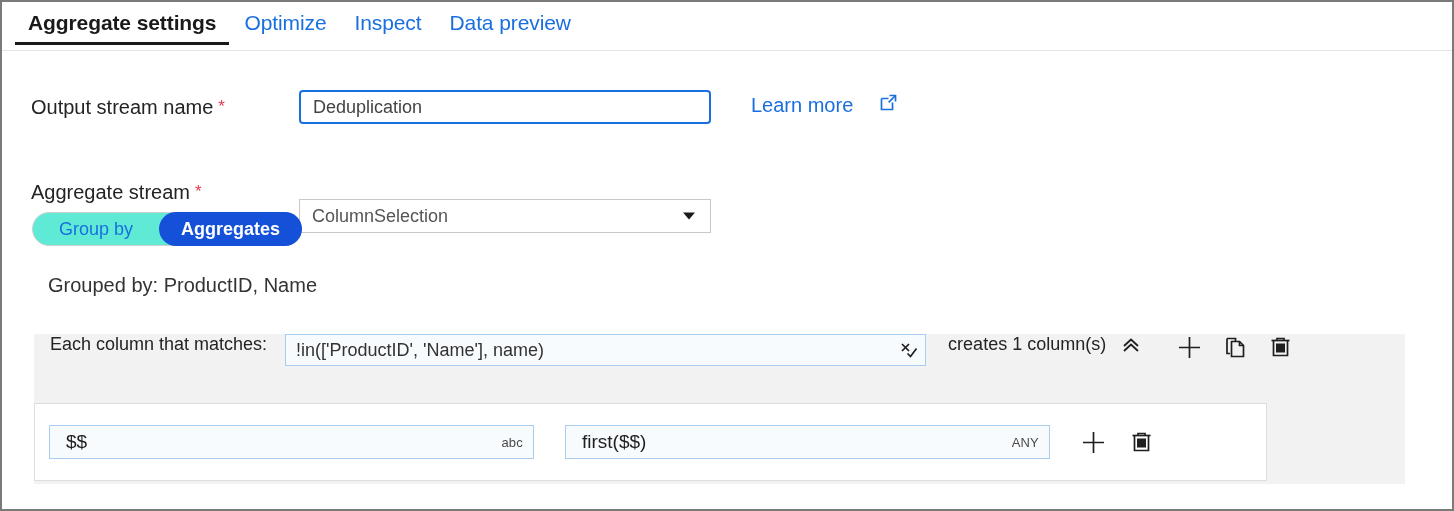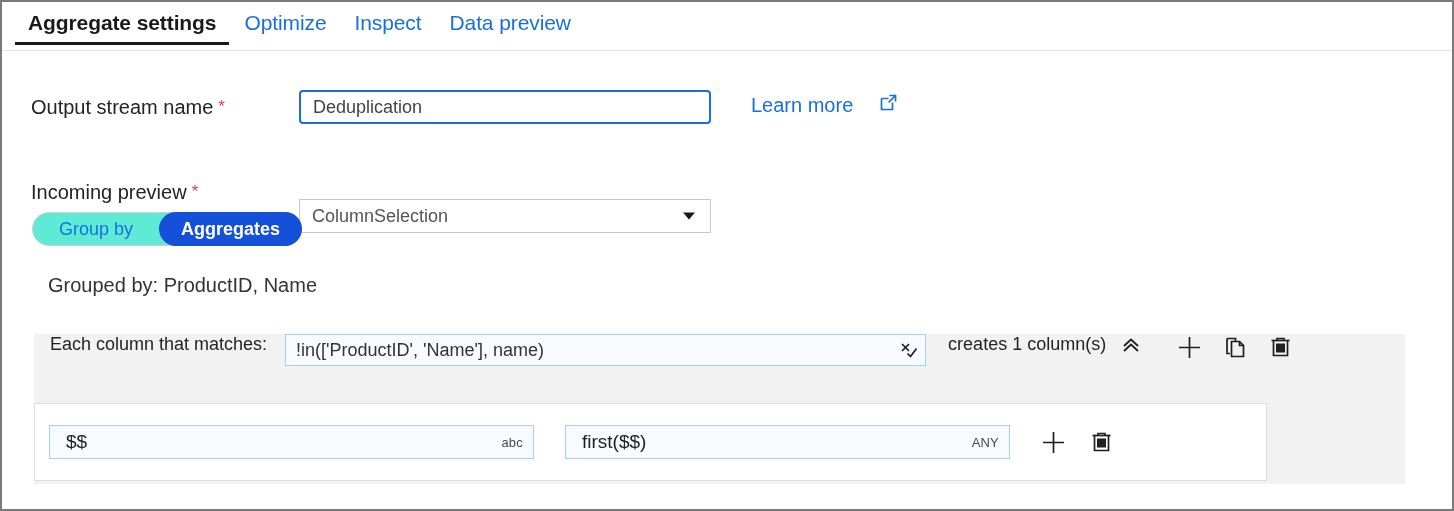--- a/index.html
+++ b/index.html
@@ -276,21 +276,21 @@
     box-sizing: border-box;
     display: flex;
     align-items: center;
     padding-left: 14px;
   }
   .col-input-wrap {
     position: relative;
     width: 485px;
     height: 34px;
   }
-  .col-input-wrap.second { width: 445px; margin-left: 31px; }
+  .col-input-wrap.second { width: 485px; margin-left: 31px; }
   .col-input {
     box-sizing: border-box;
     width: 100%;
     height: 100%;
     border: 1px solid #a8cdf0;
     background: #f7fbfe;
     font-size: 19px;
     font-family: "Liberation Sans", sans-serif;
     color: #1f1f1f;
     padding: 0 52px 0 16px;
@@ -335,21 +335,21 @@
 
   <div class="form-row" id="row-output">
     <div class="field-label">
       <span>Output stream name</span><span class="req-star">*</span>
     </div>
     <input class="text-input" type="text" value="Deduplication" style="">
   </div>
 
   <div class="form-row" id="row-incoming">
     <div class="field-label">
-      <span>Incoming preview</span><span class="req-star">*</span>
+      <span>Aggregate stream</span><span class="req-star">*</span>
     </div>
     <div class="select-wrap">
       <div class="select-box">ColumnSelection</div>
       <span class="caret"></span>
     </div>
   </div>
 
   <div class="learn-more">
     <span>Learn more</span>
     <span class="ext-icon">

